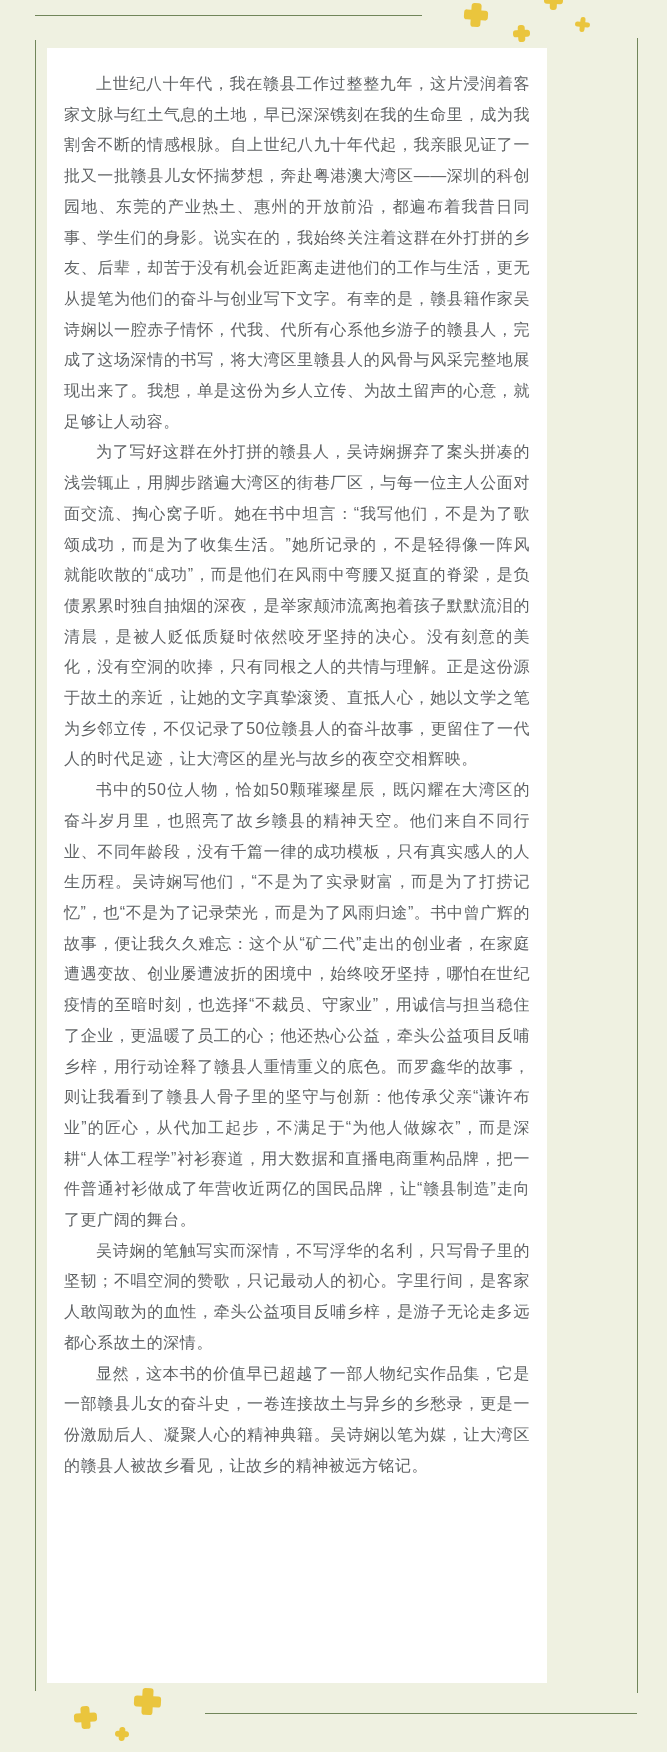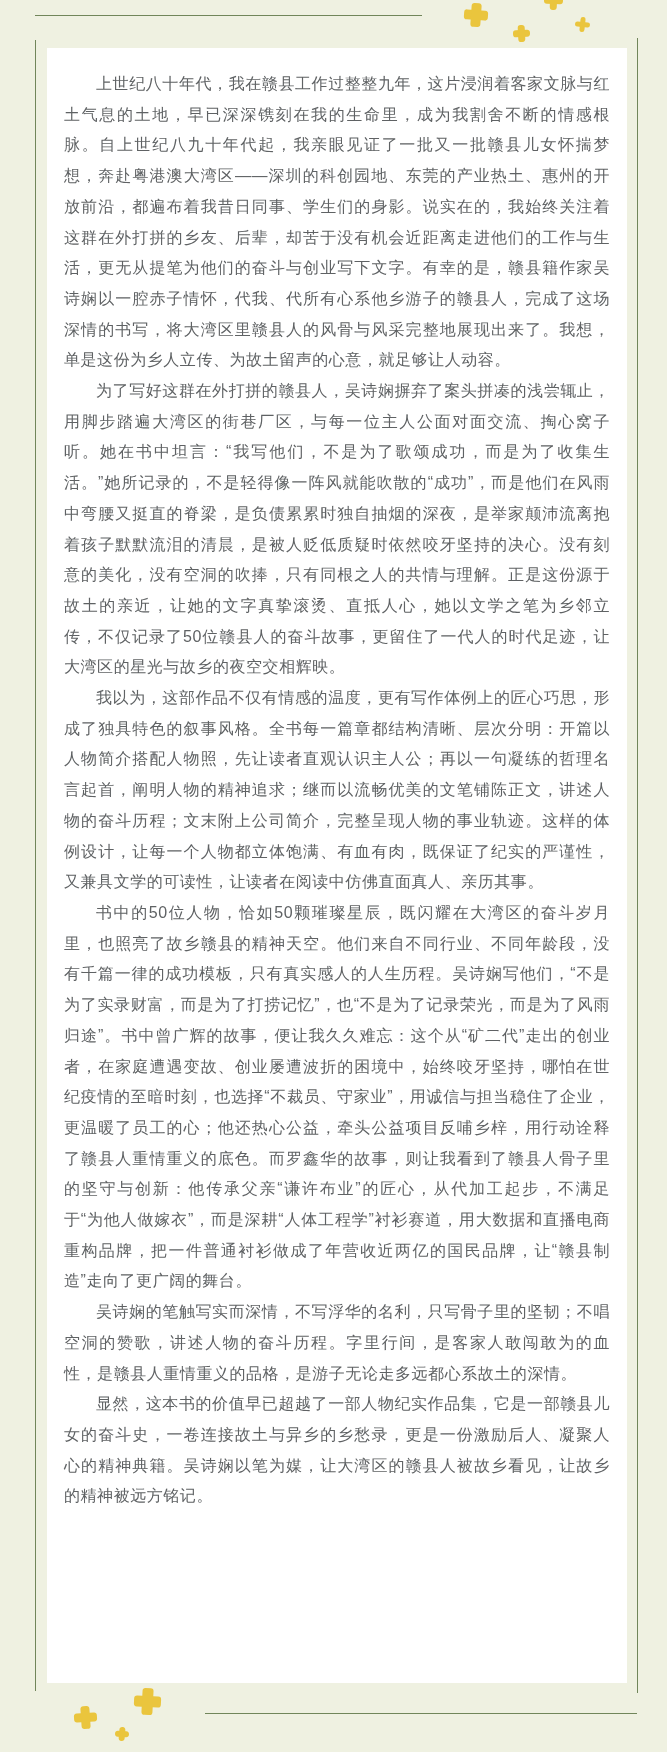--- a/index.html
+++ b/index.html
@@ -41,21 +41,21 @@
   .plus-t4 { left: 575px; top: 17px;  width: 15px; height: 15px; transform: rotate(6deg); }
   .plus-b1 { left: 134px; top: 1688px; width: 27px; height: 27px; transform: rotate(3deg); }
   .plus-b2 { left: 74px;  top: 1706px; width: 23px; height: 23px; transform: rotate(-4deg); }
   .plus-b3 { left: 115px; top: 1727px; width: 14px; height: 14px; transform: rotate(5deg); }
 
   
   .card {
     position: absolute;
     left: 47px;
     top: 48px;
-    width: 580px;
+    width: 500px;
     height: 1635px;
     background: var(--card-color, #ffffff);
     box-sizing: border-box;
     padding: 21px 17px 20px 17px;
     overflow: hidden;
   }
   .card p {
     margin: 0;
     padding: 0;
     font-size: 16px;
@@ -81,18 +81,17 @@
 <div class="plus plus-t3"></div>
 <div class="plus plus-t4"></div>
 
 <div class="plus plus-b1"></div>
 <div class="plus plus-b2"></div>
 <div class="plus plus-b3"></div>
 
 <div class="card">
   <p>上世纪八十年代，我在赣县工作过整整九年，这片浸润着客家文脉与红土气息的土地，早已深深镌刻在我的生命里，成为我割舍不断的情感根脉。自上世纪八九十年代起，我亲眼见证了一批又一批赣县儿女怀揣梦想，奔赴粤港澳大湾区——深圳的科创园地、东莞的产业热土、惠州的开放前沿，都遍布着我昔日同事、学生们的身影。说实在的，我始终关注着这群在外打拼的乡友、后辈，却苦于没有机会近距离走进他们的工作与生活，更无从提笔为他们的奋斗与创业写下文字。有幸的是，赣县籍作家吴诗娴以一腔赤子情怀，代我、代所有心系他乡游子的赣县人，完成了这场深情的书写，将大湾区里赣县人的风骨与风采完整地展现出来了。我想，单是这份为乡人立传、为故土留声的心意，就足够让人动容。</p>
   <p>为了写好这群在外打拼的赣县人，吴诗娴摒弃了案头拼凑的浅尝辄止，用脚步踏遍大湾区的街巷厂区，与每一位主人公面对面交流、掏心窝子听。她在书中坦言：“我写他们，不是为了歌颂成功，而是为了收集生活。”她所记录的，不是轻得像一阵风就能吹散的“成功”，而是他们在风雨中弯腰又挺直的脊梁，是负债累累时独自抽烟的深夜，是举家颠沛流离抱着孩子默默流泪的清晨，是被人贬低质疑时依然咬牙坚持的决心。没有刻意的美化，没有空洞的吹捧，只有同根之人的共情与理解。正是这份源于故土的亲近，让她的文字真挚滚烫、直抵人心，她以文学之笔为乡邻立传，不仅记录了50位赣县人的奋斗故事，更留住了一代人的时代足迹，让大湾区的星光与故乡的夜空交相辉映。</p>
-  <p>我以为，这部作品不仅有情感的温度，更有写作体例上的匠心巧思，形成了独具特色的叙事风格。全书每一篇章都结构清晰、层次分明：开篇以人物简介搭配人物照，先让读者直观认识主人公；再以一句凝练的哲理名言起首，阐明人物的精神追求；继而以流畅优美的文笔铺陈正文，讲述人物的奋斗历程；文末附上公司简介，完整呈现人物的事业轨迹。这样的体例设计，让每一个人物都立体饱满、有血有肉，既保证了纪实的严谨性，又兼具文学的可读性，让读者在阅读中仿佛直面真人、亲历其事。</p>
   <p>书中的50位人物，恰如50颗璀璨星辰，既闪耀在大湾区的奋斗岁月里，也照亮了故乡赣县的精神天空。他们来自不同行业、不同年龄段，没有千篇一律的成功模板，只有真实感人的人生历程。吴诗娴写他们，“不是为了实录财富，而是为了打捞记忆”，也“不是为了记录荣光，而是为了风雨归途”。书中曾广辉的故事，便让我久久难忘：这个从“矿二代”走出的创业者，在家庭遭遇变故、创业屡遭波折的困境中，始终咬牙坚持，哪怕在世纪疫情的至暗时刻，也选择“不裁员、守家业”，用诚信与担当稳住了企业，更温暖了员工的心；他还热心公益，牵头公益项目反哺乡梓，用行动诠释了赣县人重情重义的底色。而罗鑫华的故事，则让我看到了赣县人骨子里的坚守与创新：他传承父亲“谦许布业”的匠心，从代加工起步，不满足于“为他人做嫁衣”，而是深耕“人体工程学”衬衫赛道，用大数据和直播电商重构品牌，把一件普通衬衫做成了年营收近两亿的国民品牌，让“赣县制造”走向了更广阔的舞台。</p>
-  <p>吴诗娴的笔触写实而深情，不写浮华的名利，只写骨子里的坚韧；不唱空洞的赞歌，讲述人物的奋斗历程。字里行间，是客家人敢闯敢为的血性，是赣县人重情重义的品格，是游子无论走多远都心系故土的深情。</p>
+  <p>吴诗娴的笔触写实而深情，不写浮华的名利，只写骨子里的坚韧；不唱空洞的赞歌，只记最动人的初心。字里行间，是客家人敢闯敢为的血性，牵头公益项目反哺乡梓，是游子无论走多远都心系故土的深情。</p>
   <p>显然，这本书的价值早已超越了一部人物纪实作品集，它是一部赣县儿女的奋斗史，一卷连接故土与异乡的乡愁录，更是一份激励后人、凝聚人心的精神典籍。吴诗娴以笔为媒，让大湾区的赣县人被故乡看见，让故乡的精神被远方铭记。</p>
 
 </div>
 
 </body></html>

